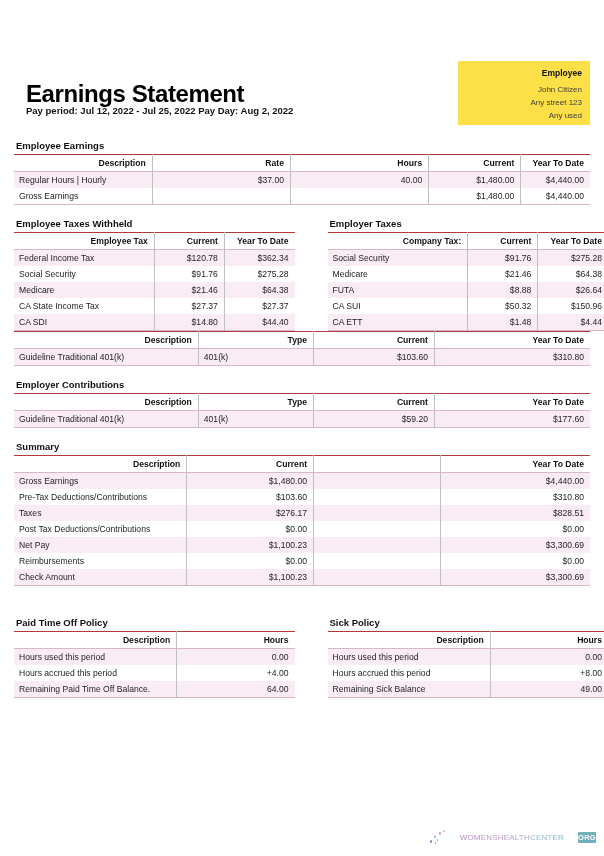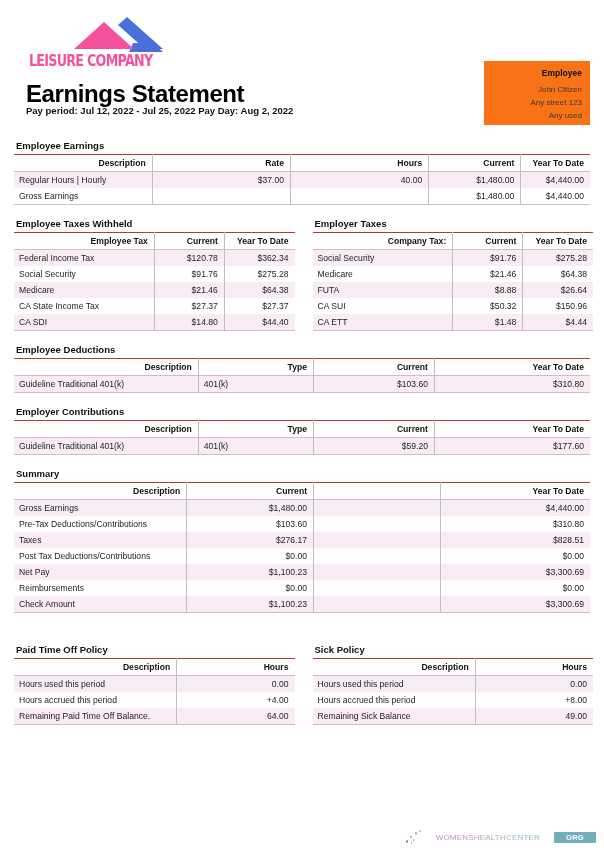--- a/index.html
+++ b/index.html
@@ -75,23 +75,23 @@
     font-size: 9.5px;
     font-weight: bold;
     color: #111111;
     white-space: nowrap;
   }
 
   .employee-box {
     position: absolute;
     right: 0px;
     top: 61px;
-    width: 106px;
+    width: 132px;
     height: 64px;
-    background: #f97316;
+    background: #fde047;
     text-align: right;
     box-sizing: border-box;
     padding: 7px 8px 0 0;
   }
   .employee-box .eb-title {
     font-size: 8.5px;
     font-weight: bold;
     color: #111111;
     margin-bottom: 5px;
   }
@@ -145,22 +145,21 @@
   }
   table.grid tbody tr.alt td {
     background: #F9ECF5;
   }
   .num { text-align: right; }
   .lbl { text-align: left; }
 
   
   .two-up {
     display: flex;
-    gap: 18px;
-    margin-bottom: 13px;
+    gap: 33px;
   }
   .two-up > .col {
     width: 50%;
     flex: 0 0 calc(50% - 7.5px);
   }
   .two-up .section { margin-bottom: 0; }
 
   
   .w-desc  { width: 24%; }
   .w-rate  { width: 24%; }
@@ -212,40 +211,32 @@
     -webkit-background-clip: text;
     background-clip: text;
     color: transparent;
     white-space: nowrap;
   }
   .wm-badge {
     font-size: 7.5px;
     font-weight: bold;
     color: #ffffff;
     background: #1E7F93;
-    padding: 1px 12px;
+    padding: 1px 0;
     border-radius: 1px;
     letter-spacing: 0.3px;
   }
 </style>
 </head>
 <body>
 
 <div class="page">
 
   <div class="header">
 
-    <div class="logo">
-      <svg class="logo-mark" viewBox="0 0 95 40">
-        <path d="M56 1 L92 33 L74 33 L47 9 Z" fill="#4B6FD8"></path>
-        <path d="M82 27 L92 36 L58 36 L62 27 Z" fill="#4B6FD8"></path>
-        <path d="M33 6 L63 33 L3 33 Z" fill="#F2529B"></path>
-      </svg>
-      <div class="logo-text">LEISURE COMPANY</div>
-    </div>
 
     <div class="statement-title">Earnings Statement</div>
     <div class="pay-line">Pay period: Jul 12, 2022 - Jul 25, 2022 Pay Day: Aug 2, 2022</div>
 
     <div class="employee-box">
       <div class="eb-title">Employee</div>
       <div class="eb-line">John  Citizen</div>
       <div class="eb-line">Any  street  123</div>
       <div class="eb-line">Any  used</div>
     </div>
@@ -380,21 +371,20 @@
               <td class="num">$1.48</td>
               <td class="num">$4.44</td>
             </tr>
           </tbody>
         </table>
       </div>
     </div>
   </div>
 
   <div class="section">
-    <div class="section-title">Employee Deductions</div>
     <table class="grid">
       <colgroup>
           <col class="d-desc">
           <col class="d-type">
           <col class="d-cur">
           <col class="d-ytd">
         </colgroup>
       <thead>
         <tr>
           <th class="lbl">Description</th>

